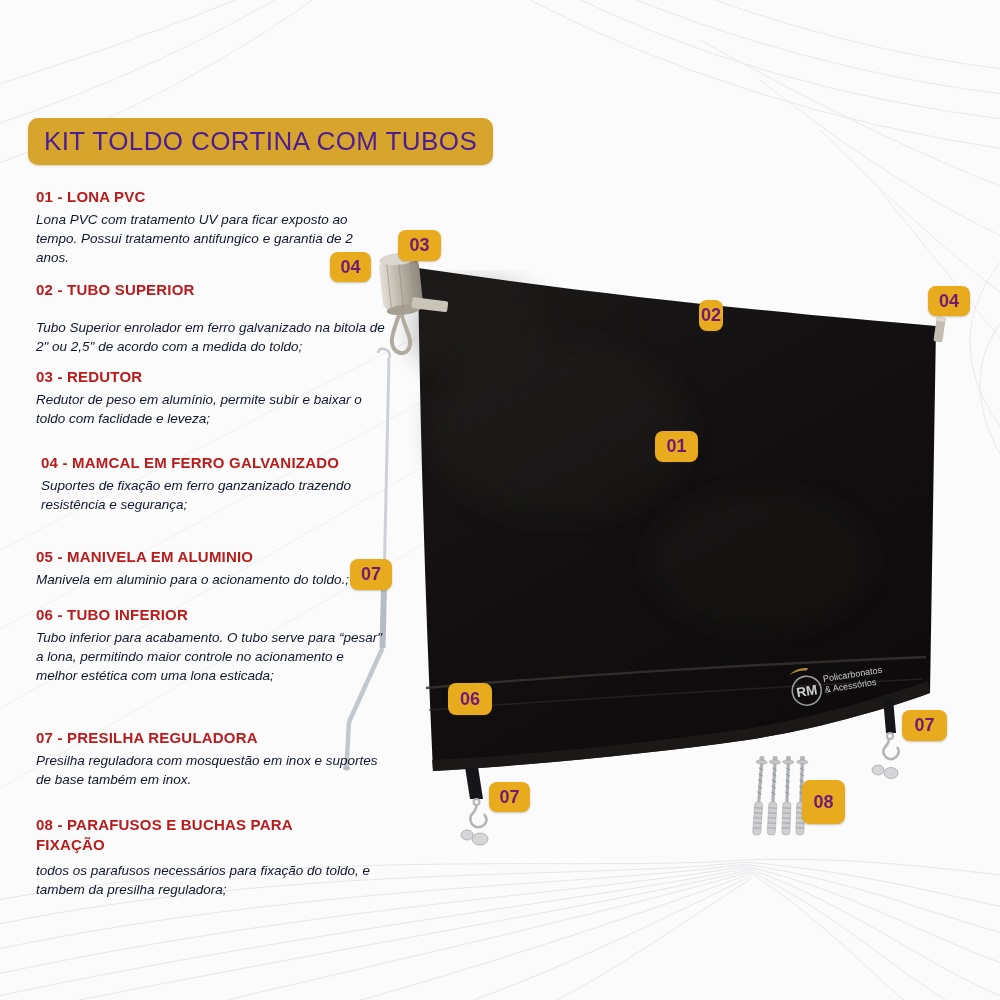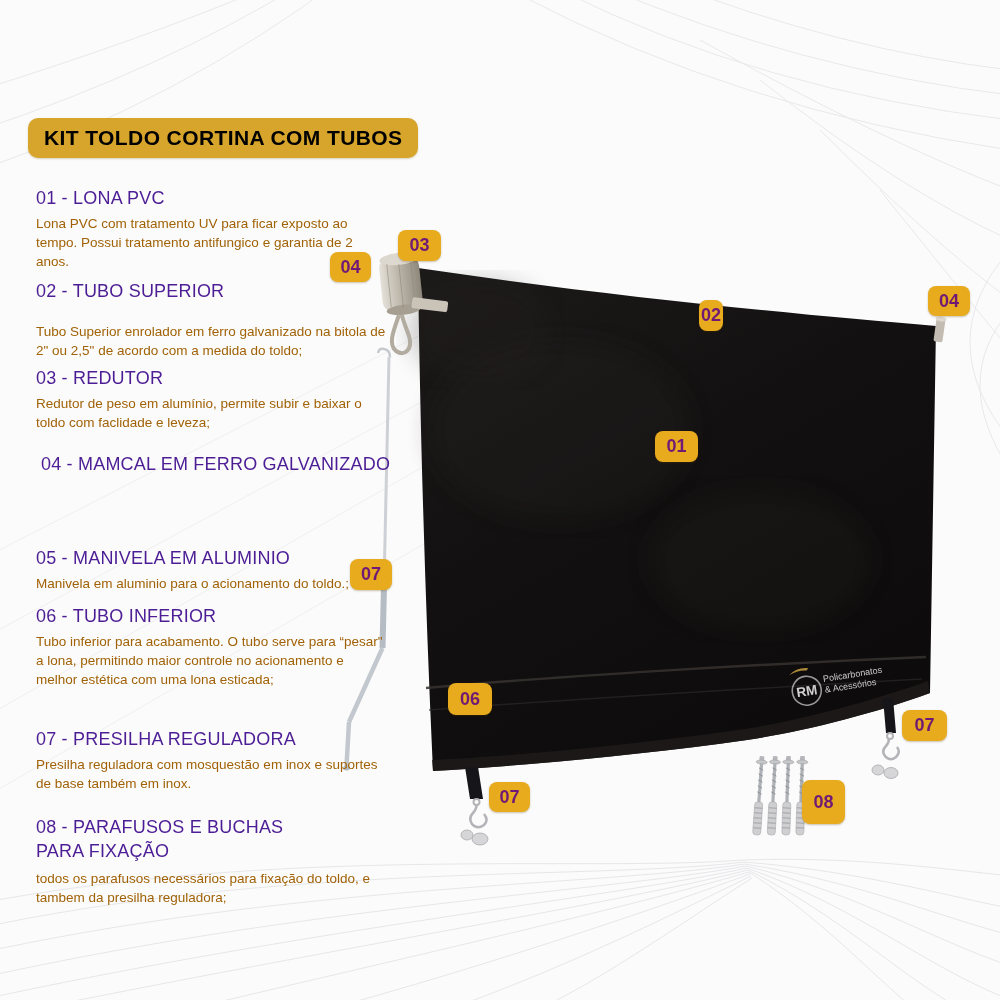--- a/index.html
+++ b/index.html
@@ -11,29 +11,29 @@
   .layer{position:absolute;left:0;top:0;width:1000px;height:1000px;}
   svg{display:block;}
 
   
   .title-badge{
     position:absolute;left:28px;top:118px;
     background:#D7A52B;border-radius:10px;padding:8px 16px;
     box-shadow:0 1px 2px rgba(120,90,10,.25);
   }
   .title-badge span{
-    font-size:21px;font-weight:700;color:#000000;letter-spacing:.4px;
+    font-size:26px;font-weight:400;color:#4c1d95;letter-spacing:.4px;
   }
 
   
   .section{position:absolute;left:36px;width:350px;}
   .section h3{
-    margin:0 0 5px 0;font-size:18px;font-weight:normal;color:#4c1d95;letter-spacing:.2px;
-  }
-  .section p{margin:0;font-size:13.5px;line-height:19px;color:#a16207;}
+    margin:0 0 5px 0;font-size:15px;font-weight:bold;color:#b91c1c;letter-spacing:.2px;
+  }
+  .section p{margin:0;font-size:13.5px;line-height:19px;color:#0f172a;font-style:italic;}
   .s01{top:188px}
   .s02{top:281px}
   .s02 h3{margin-bottom:20px}
   .s03{top:368px}
   .s04{top:454px;padding-left:5px;width:352px}
   .s05{top:548px}
   .s06{top:606px}
   .s07{top:729px}
   .s08{top:815px}
   .s08 h3{max-width:258px;line-height:1.35}
@@ -220,20 +220,21 @@
   <div class="section s02">
     <h3>02 - TUBO SUPERIOR</h3>
     <p>Tubo Superior enrolador em ferro galvanizado na bitola de 2" ou 2,5" de acordo com a medida do toldo;</p>
   </div>
   <div class="section s03">
     <h3>03 - REDUTOR</h3>
     <p>Redutor de peso em alumínio, permite subir e baixar o toldo com faclidade e leveza;</p>
   </div>
   <div class="section s04">
     <h3>04 - MAMCAL  EM FERRO GALVANIZADO</h3>
+    <p>Suportes de fixação em ferro ganzanizado trazendo resistência e segurança;</p>
   </div>
   <div class="section s05">
     <h3>05 - MANIVELA EM ALUMINIO</h3>
     <p>Manivela em aluminio para o acionamento do toldo.;</p>
   </div>
   <div class="section s06">
     <h3>06 - TUBO INFERIOR</h3>
     <p>Tubo inferior para acabamento. O tubo serve para “pesar" a lona, permitindo maior controle no acionamento e melhor estética com uma lona esticada;</p>
   </div>
   <div class="section s07">

